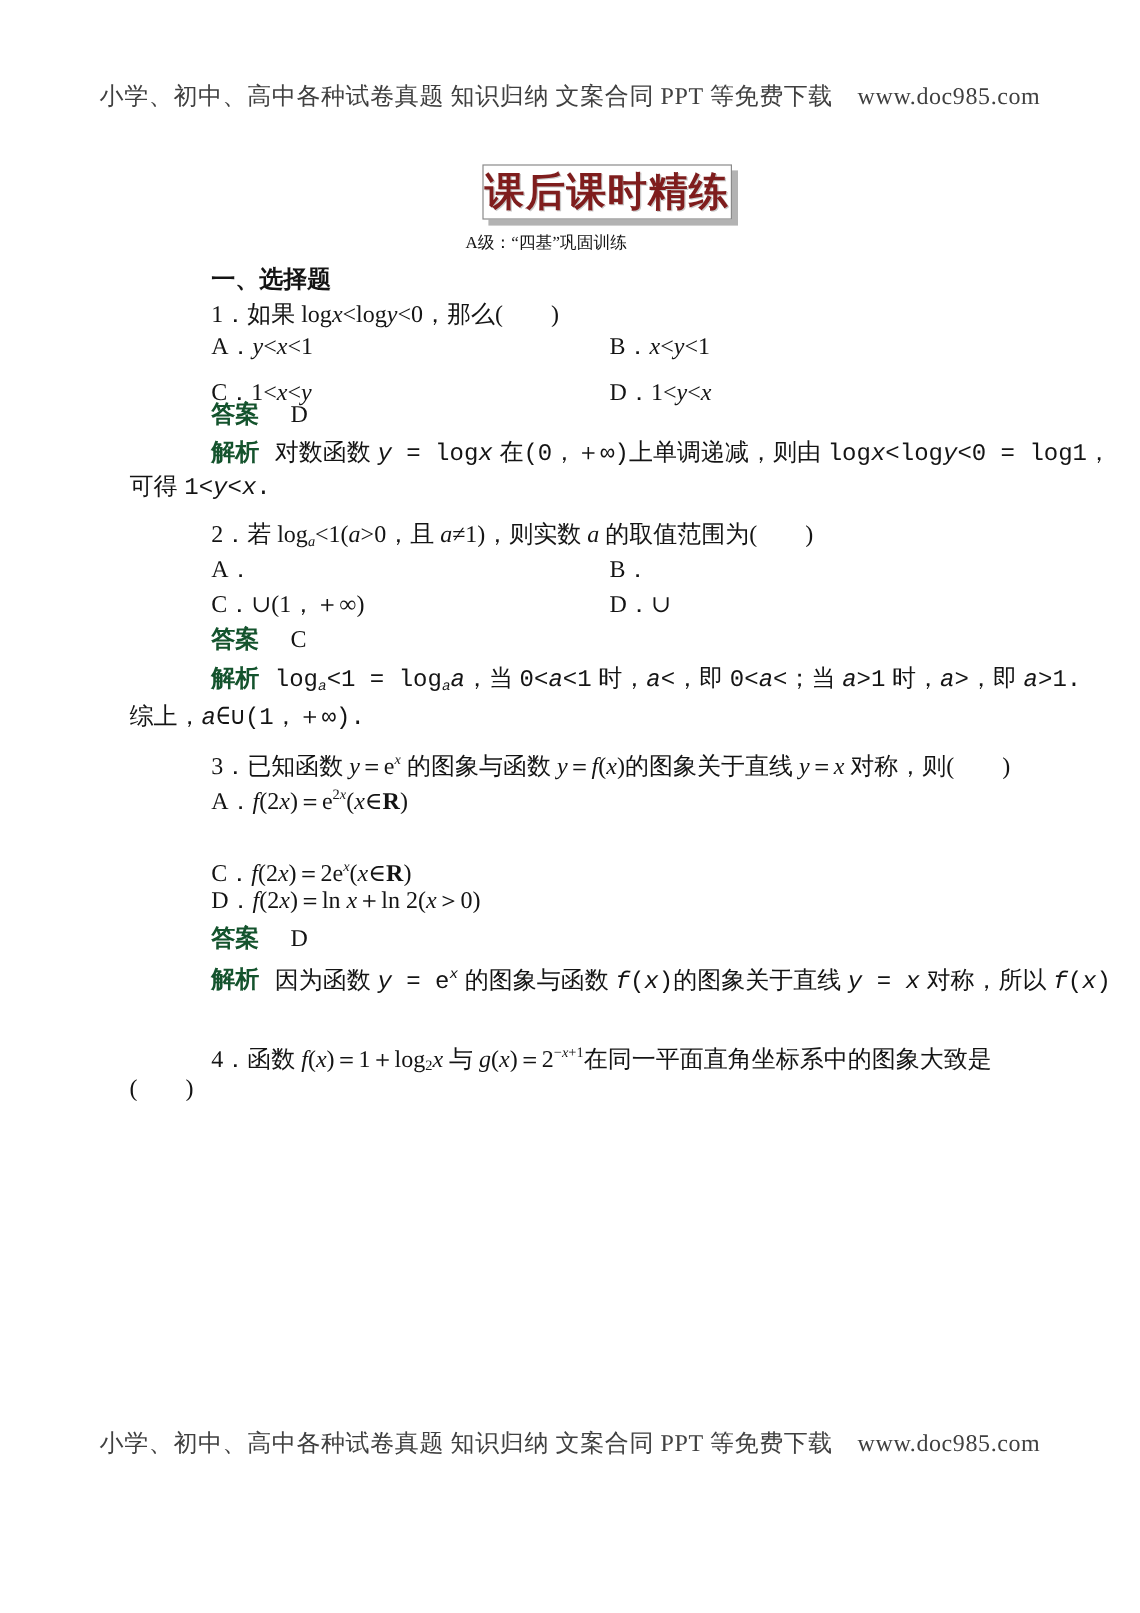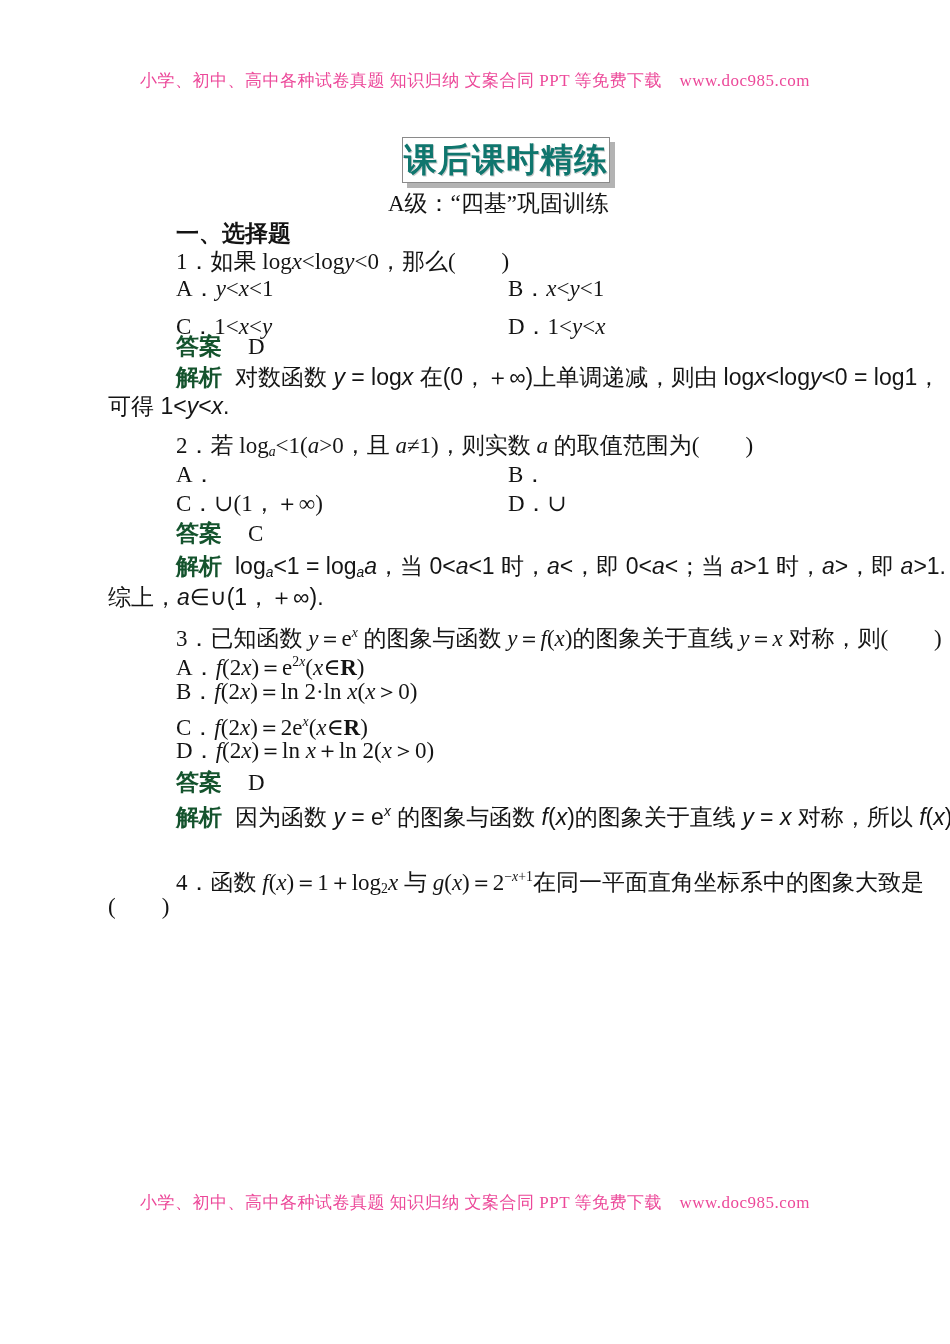--- a/index.html
+++ b/index.html
@@ -1,46 +1,46 @@
 <!DOCTYPE html>
 <html><head>
 <meta charset="utf-8">
 <style>
   html,body { margin:0; padding:0; background:#ffffff; }
   .page {
     position:relative; width:950px; height:1344px; background:#ffffff;
     font-family:"Liberation Serif","DejaVu Serif",serif; color:#141414;
     overflow:hidden;
   }
-  .line { position:absolute; white-space:nowrap; font-size:23px; line-height:30px; }
+  .line { position:absolute; white-space:nowrap; font-size:20px; line-height:30px; }
   .center { left:0; width:100%; text-align:center; }
-  .hf { font-size:17px; color:#ec4899; letter-spacing:0.5px; }
+  .hf { font-size:20px; color:#404040; letter-spacing:0.5px; }
   .heiti { font-family:"Liberation Sans","DejaVu Sans",sans-serif; }
   .bold { font-weight:bold; }
   .red { color:#14532d; }
-  .m { font-family:Liberation Sans, sans-serif; }
+  .m { font-family:Liberation Mono, monospace; }
   i { font-style:italic; }
   b { font-weight:bold; }
   sup { font-size:0.6em; vertical-align:0.65em; }
   sub { font-size:0.6em; vertical-align:-0.25em; }
   .opt2 { position:absolute; left:332px; top:0; }
   .ansv { margin-left:26px; color:#141414; }
   .anac { margin-left:13px; }
   .titlebox {
     position:absolute; left:402px; top:137px; width:206px; height:44px;
     background:#ffffff; border:1px solid #8a8a8a;
     box-shadow:5px 5px 0 #b3b3b3;
     display:flex; align-items:center; justify-content:center;
   }
   .titletext {
     font-family:"Liberation Sans","DejaVu Sans",sans-serif;
-    font-size:33px; font-weight:bold; color:#0f766e;
+    font-size:33px; font-weight:bold; color:#7f1d1d;
     text-shadow:1px 1px 0 #c9c9c9; letter-spacing:1px;
   }
-  .section { font-size:23px; }
+  .section { font-size:14px; }
 </style>
 </head>
 <body>
 
 <div class="page">
 
   <div class="line center hf" style="top:66px;">小学、初中、高中各种试卷真题 知识归纳 文案合同 PPT 等免费下载　www.doc985.com</div>
 
   <div class="titlebox">
     <span class="titletext">课后课时精练</span>
@@ -79,21 +79,20 @@
   <div class="line" style="left:176px; top:518px;">
     <span class="red heiti bold">答案</span><span class="ansv">C</span>
   </div>
   <div class="line" style="left:176px; top:551px;">
     <span class="red heiti bold">解析</span><span class="anac heiti"><span class="m">log<sub><i>a</i></sub>&lt;1 = log<sub><i>a</i></sub><i>a</i></span>，当 <span class="m">0&lt;<i>a</i>&lt;1</span> 时，<span class="m"><i>a</i>&lt;</span>，即 <span class="m">0&lt;<i>a</i>&lt;</span>；当 <span class="m"><i>a</i>&gt;1</span> 时，<span class="m"><i>a</i>&gt;</span>，即 <span class="m"><i>a</i>&gt;1.</span></span>
   </div>
   <div class="line heiti" style="left:108px; top:582px;">综上，<span class="m"><i>a</i>∈∪(1，＋∞).</span></div>
 
   <div class="line" style="left:176px; top:618px;">3．已知函数 <i>y</i>＝e<sup><i>x</i></sup> 的图象与函数 <i>y</i>＝<i>f</i>(<i>x</i>)的图象关于直线 <i>y</i>＝<i>x</i> 对称，则(　　)</div>
   <div class="line" style="left:176px; top:647px;">A．<i>f</i>(2<i>x</i>)＝e<sup>2<i>x</i></sup>(<i>x</i>∈<b>R</b>)</div>
-  <div class="line" style="left:176px; top:677px;">B．<i>f</i>(2<i>x</i>)＝ln 2·ln <i>x</i>(<i>x</i>＞0)</div>
   <div class="line" style="left:176px; top:707px;">C．<i>f</i>(2<i>x</i>)＝2e<sup><i>x</i></sup>(<i>x</i>∈<b>R</b>)</div>
   <div class="line" style="left:176px; top:736px;">D．<i>f</i>(2<i>x</i>)＝ln <i>x</i>＋ln 2(<i>x</i>＞0)</div>
   <div class="line" style="left:176px; top:767px;">
     <span class="red heiti bold">答案</span><span class="ansv">D</span>
   </div>
   <div class="line" style="left:176px; top:797px;">
     <span class="red heiti bold">解析</span><span class="anac heiti">因为函数 <span class="m"><i>y</i> = e<sup><i>x</i></sup></span> 的图象与函数 <span class="m"><i>f</i>(<i>x</i>)</span>的图象关于直线 <span class="m"><i>y</i> = <i>x</i></span> 对称，所以 <span class="m"><i>f</i>(<i>x</i>)</span></span>
   </div>
 
   <div class="line" style="left:176px; top:862px;">4．函数 <i>f</i>(<i>x</i>)＝1＋log<sub>2</sub><i>x</i> 与 <i>g</i>(<i>x</i>)＝2<sup>−<i>x</i>+1</sup>在同一平面直角坐标系中的图象大致是</div>

